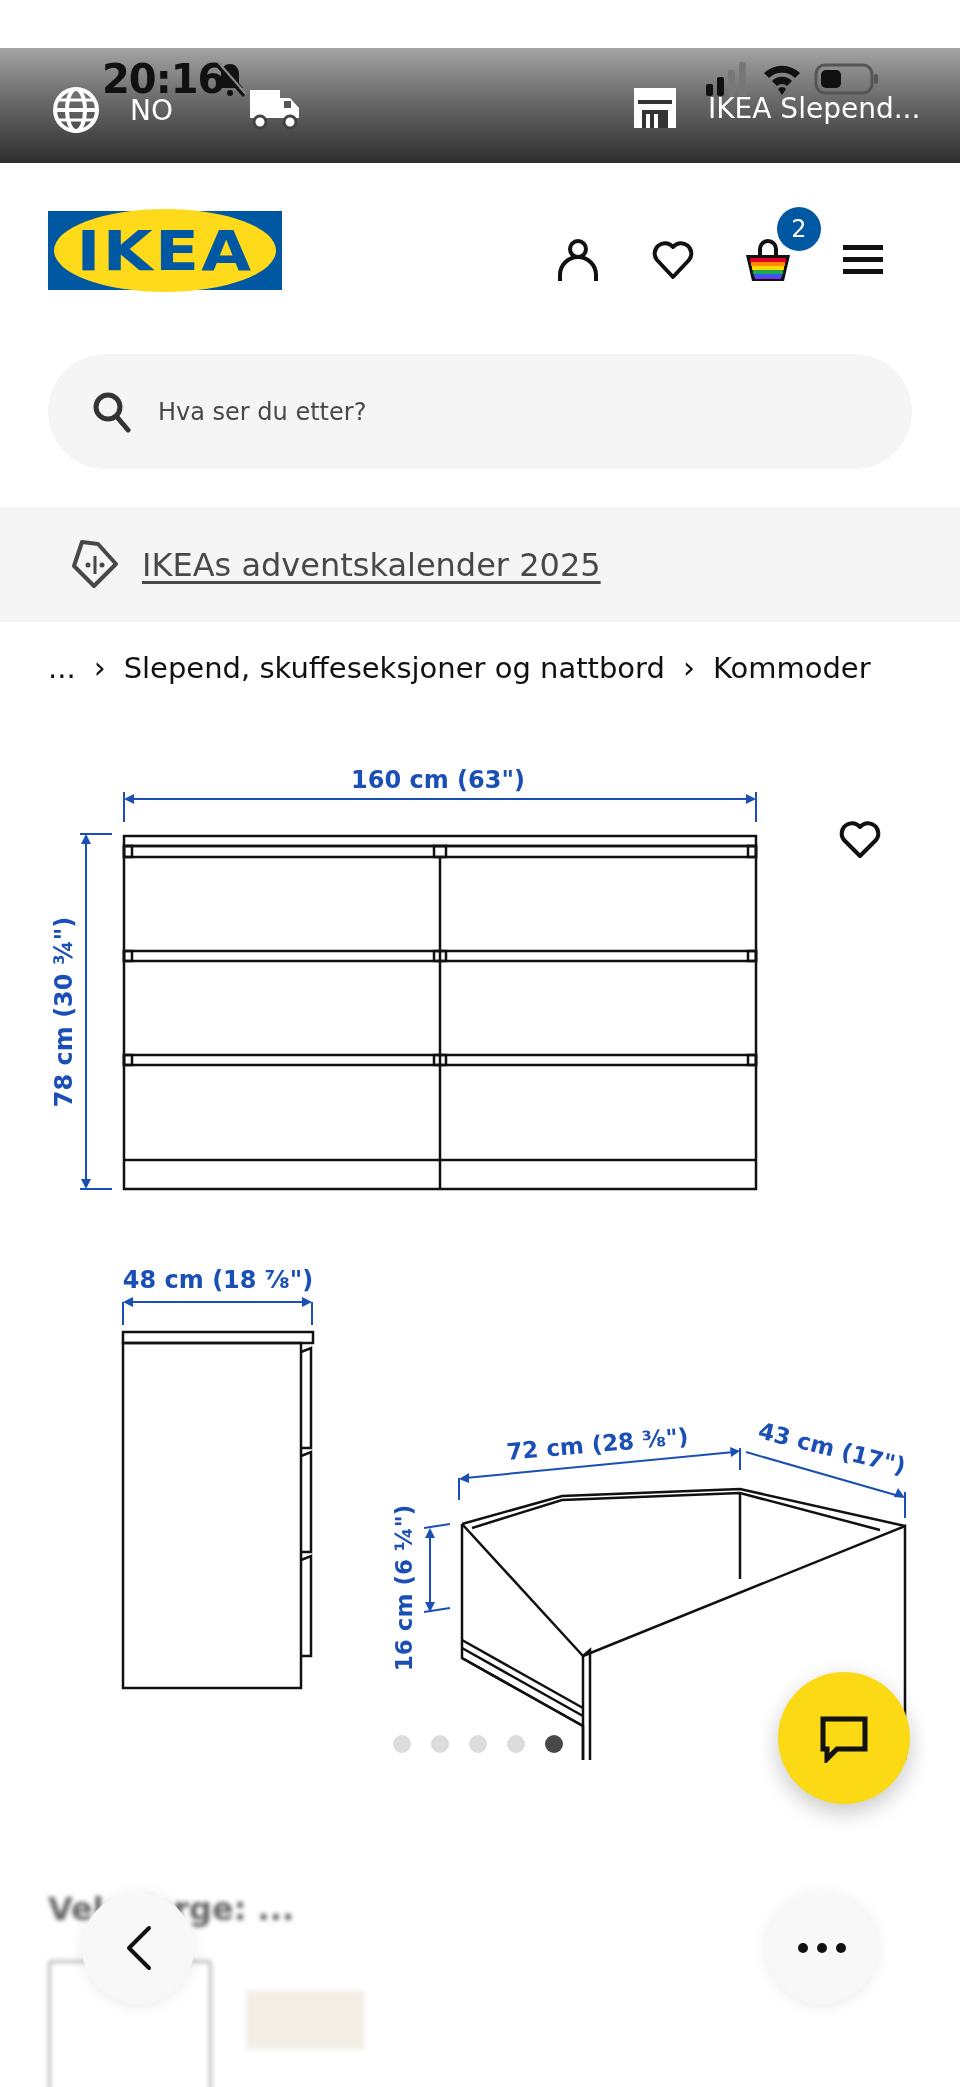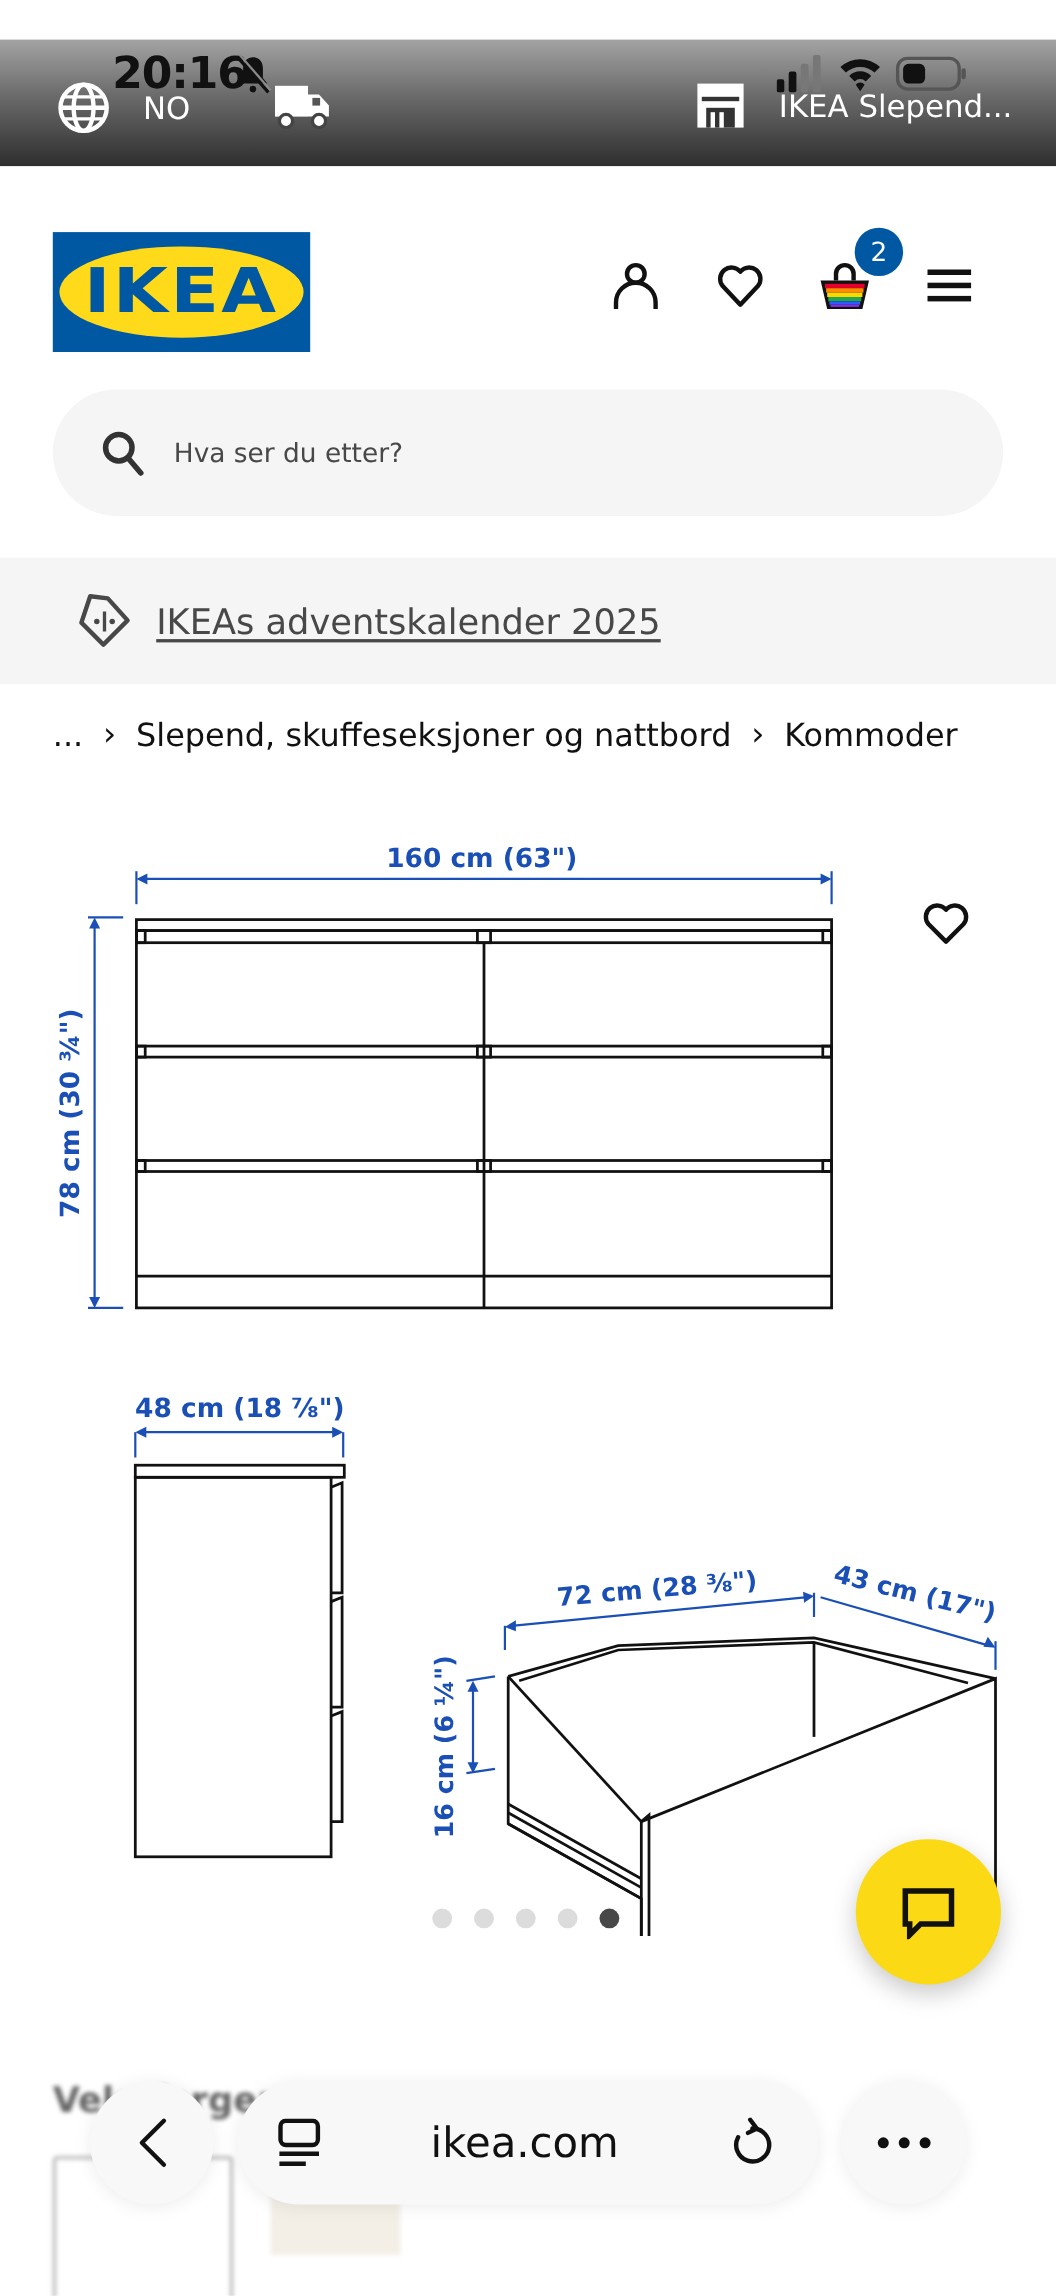--- a/index.html
+++ b/index.html
@@ -1,32 +1,32 @@
 <!DOCTYPE html>
 <html><head>
   <meta charset="utf-8">
   <style>
     * { box-sizing: border-box; margin: 0; padding: 0; }
     html, body { width: 960px; height: 2087px; overflow: hidden; background: #fff; }
     body { font-family: "Liberation Sans", "DejaVu Sans", sans-serif; color: #111; position: relative; }
 
     .top-gap { height: 48px; background: #fff; }
     .topbar {
-      position: absolute; left: 0; top: 36px; width: 960px; height: 115px;
+      position: absolute; left: 0; top: 48px; width: 960px; height: 115px;
       background: linear-gradient(#a3a3a3 0%, #6a6a6a 45%, #2e2e2e 100%);
       color: #fff;
     }
     .status-time { position: absolute; left: 102px; top: 8px; font-size: 40px; font-weight: bold; color: #111; letter-spacing: -1px; font-family: "DejaVu Sans", sans-serif; }
     .status-bell { position: absolute; left: 212px; top: 12px; width: 36px; height: 40px; }
     .status-right { position: absolute; right: 80px; top: 14px; display: flex; align-items: center; gap: 12px; }
     .topbar-item { position: absolute; top: 38px; display: flex; align-items: center; gap: 30px; font-size: 28px; color: #fff; font-family: "DejaVu Sans", sans-serif; }
     .topbar-item svg { display: block; }
 
     .header { position: absolute; top: 163px; left: 0; width: 960px; height: 190px; background: #fff; }
-    .logo { position: absolute; left: 48px; top: 48px; width: 234px; height: 109px; background: #0058a3; display: flex; align-items: center; justify-content: center; }
+    .logo { position: absolute; left: 48px; top: 48px; width: 234px; height: 79px; background: #0058a3; display: flex; align-items: center; justify-content: center; }
     .logo-oval { width: 222px; height: 83px; background: #ffda1a; border-radius: 50%; display: flex; align-items: center; justify-content: center; }
     .logo-text { font-family: "DejaVu Sans", sans-serif; font-weight: bold; font-size: 56px; color: #0058a3; letter-spacing: 2px; transform: scaleX(1.15); }
     .header-icons { position: absolute; top: 72px; right: 72px; display: flex; align-items: center; gap: 45px; }
     .hicon { width: 50px; height: 50px; display: flex; align-items: center; justify-content: center; position: relative; }
     .cart-badge { position: absolute; top: -28px; right: -28px; width: 44px; height: 44px; border-radius: 50%; background: #0058a3; color: #fff; font-size: 24px; display: flex; align-items: center; justify-content: center; font-family: "DejaVu Sans", sans-serif; }
 
     .search { position: absolute; left: 48px; top: 354px; width: 864px; height: 115px; border-radius: 58px; background: #f5f5f5; display: flex; align-items: center; padding-left: 44px; gap: 26px; }
     .search-text { font-size: 24px; color: #484848; font-family: "DejaVu Sans", sans-serif; }
 
     .promo { position: absolute; left: 0; top: 507px; width: 960px; height: 115px; background: #f5f5f5; display: flex; align-items: center; padding-left: 68px; gap: 20px; }
@@ -297,32 +297,20 @@
     <path d="M4 6 h42 v30 h-28 l-10 10 v-10 h-4 z" fill="none" stroke="#111" stroke-width="5" stroke-linejoin="miter"></path>
   </svg>
 </div>
 
 <div class="browser-bar">
   <div class="bb-back">
     <svg width="30" height="48" viewBox="0 0 30 48">
       <path d="M26 4 L6 24 L26 44" fill="none" stroke="#111" stroke-width="4" stroke-linecap="round" stroke-linejoin="round"></path>
     </svg>
   </div>
-  <div class="bb-url">
-    <svg width="40" height="44" viewBox="0 0 40 44">
-      <rect x="3" y="2" width="34" height="22" rx="5" fill="none" stroke="#111" stroke-width="4"></rect>
-      <line x1="2" y1="32" x2="38" y2="32" stroke="#111" stroke-width="4"></line>
-      <line x1="2" y1="41" x2="26" y2="41" stroke="#111" stroke-width="4"></line>
-    </svg>
-    <span class="bb-url-text">ikea.com</span>
-    <svg width="40" height="46" viewBox="0 0 40 46">
-      <path d="M22 10 A15 15 0 1 1 9 18" fill="none" stroke="#111" stroke-width="4" stroke-linecap="round"></path>
-      <path d="M20 2 L26 10 L18 14" fill="none" stroke="#111" stroke-width="4" stroke-linecap="round" stroke-linejoin="round"></path>
-    </svg>
-  </div>
   <div class="bb-more">
     <svg width="50" height="12" viewBox="0 0 50 12">
       <circle cx="6" cy="6" r="5" fill="#111"></circle>
       <circle cx="25" cy="6" r="5" fill="#111"></circle>
       <circle cx="44" cy="6" r="5" fill="#111"></circle>
     </svg>
   </div>
 </div>
 
 </body></html>

